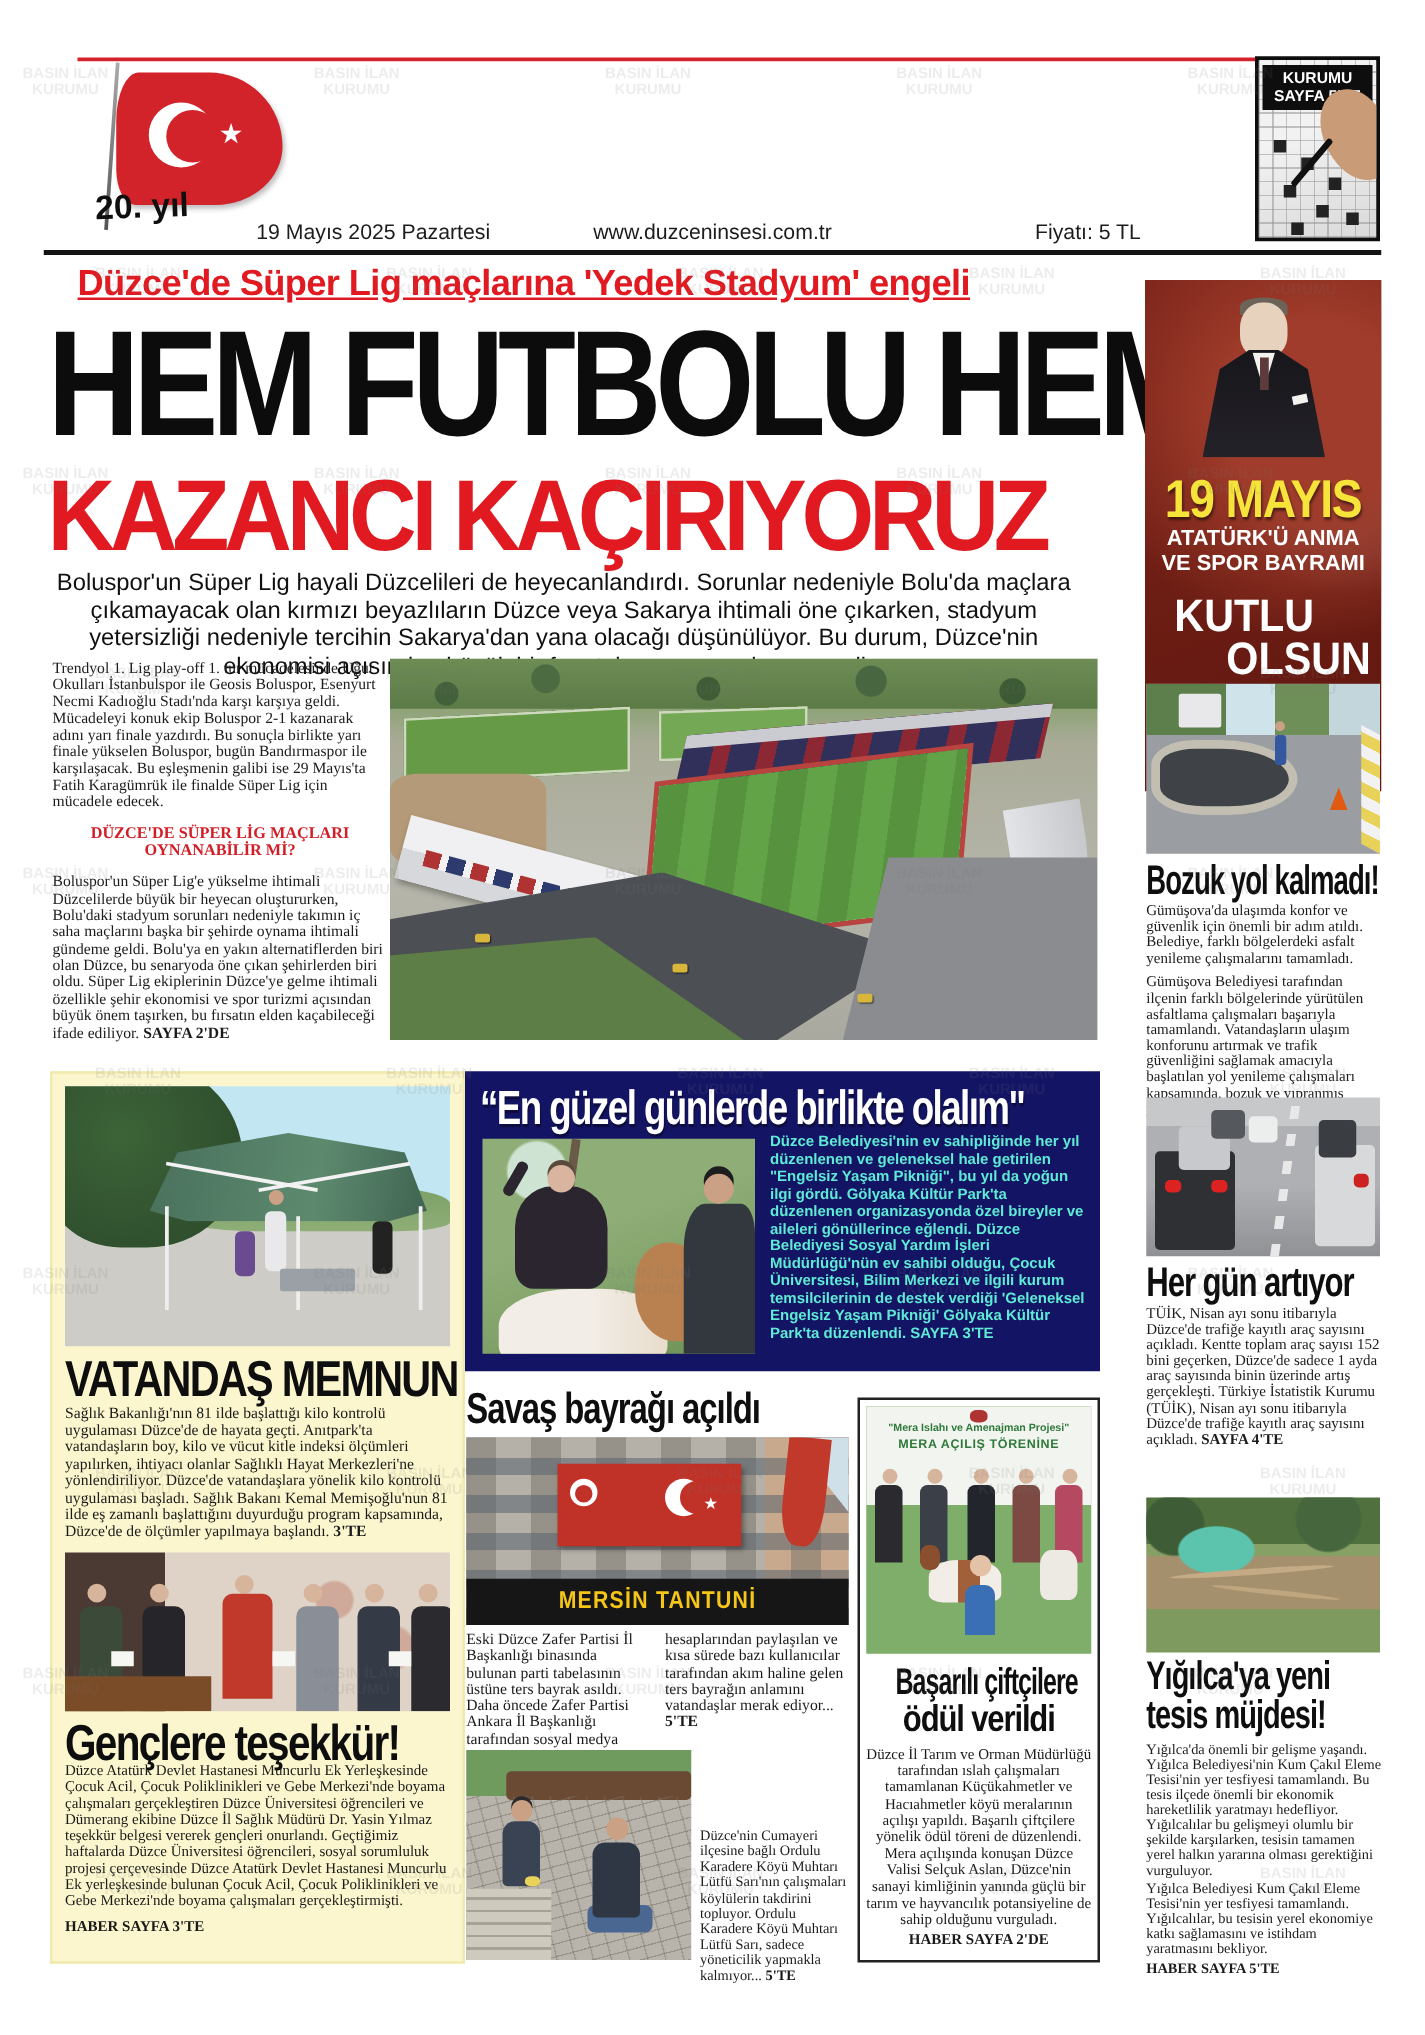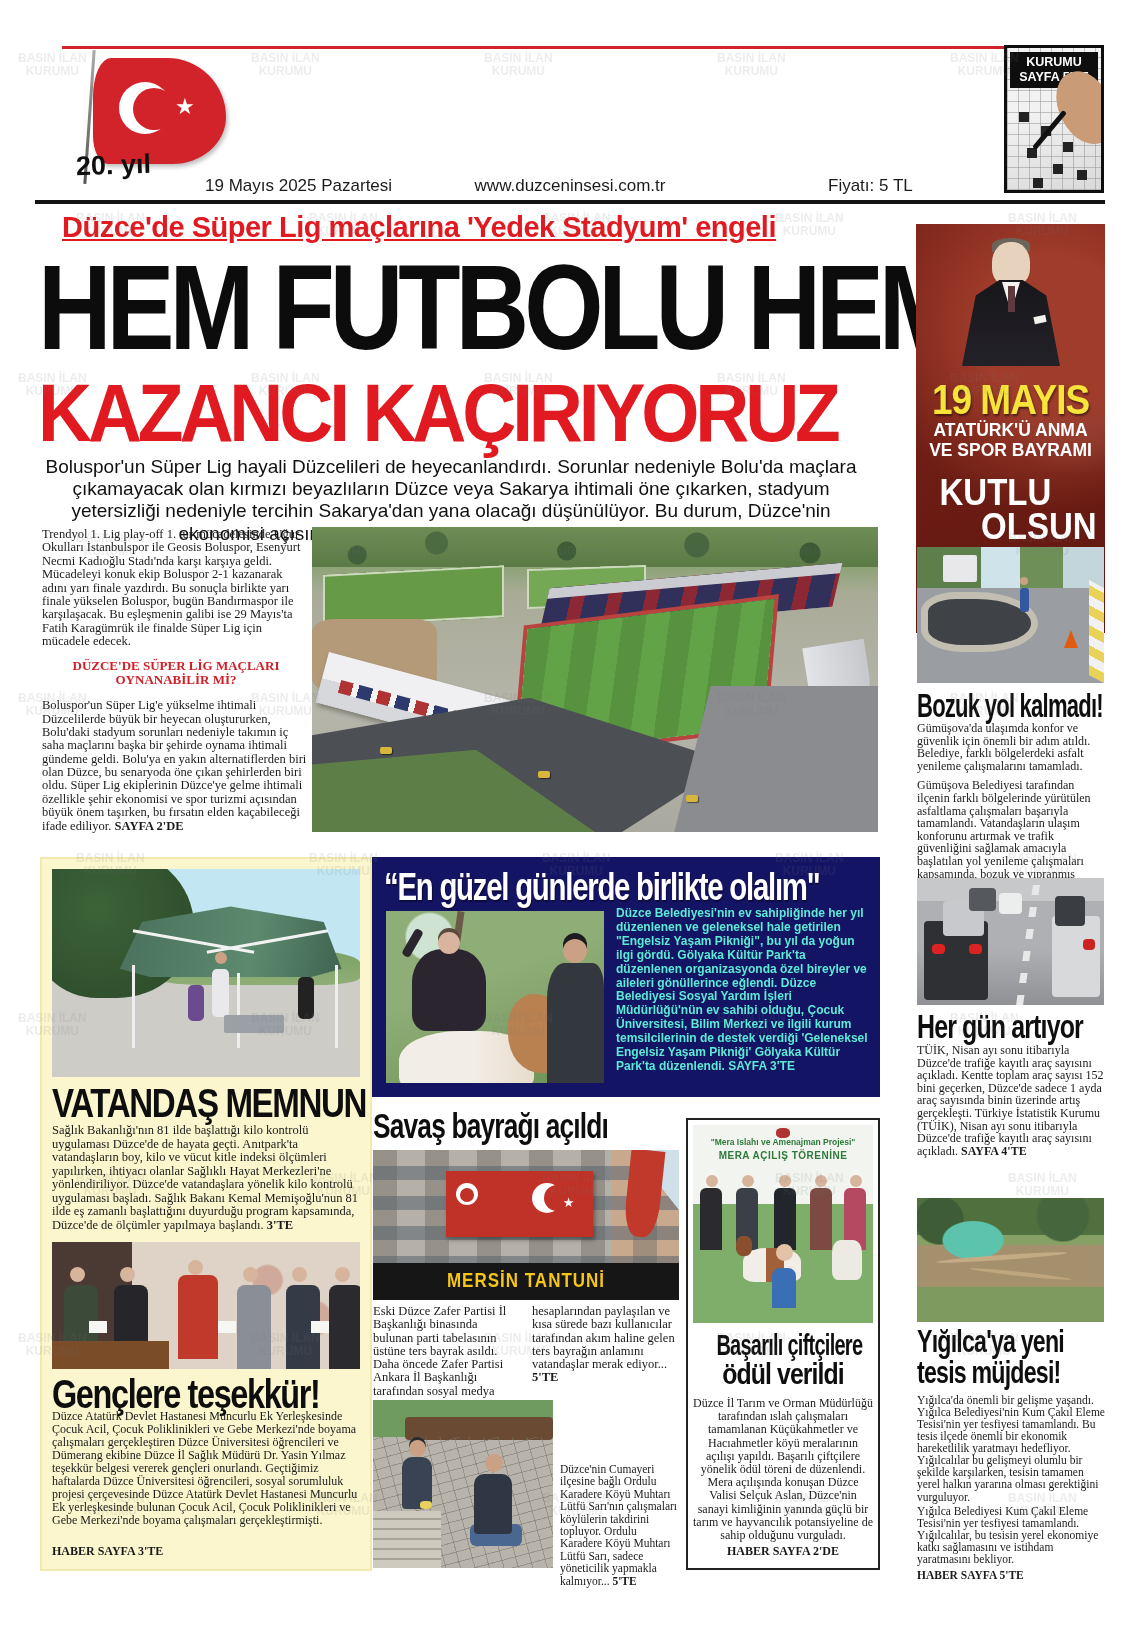--- a/index.html
+++ b/index.html
@@ -150,21 +150,21 @@
   .group-photo{left:52px;top:1242px;width:308px;height:127px;overflow:hidden;
       background:radial-gradient(circle at 70% 30%,rgba(180,90,70,.35) 0 6%,transparent 7%),
                  radial-gradient(circle at 85% 60%,rgba(180,90,70,.35) 0 6%,transparent 7%),
                  linear-gradient(90deg,#4a3a33 0 26%,#ded3c6 26%);}
   .gp-fig{position:absolute;top:34%;width:34px;height:84px;border-radius:8px 8px 0 0;}
   .gp-head{position:absolute;top:20%;width:15px;height:15px;border-radius:50%;background:#d7b49c;}
   .gp-paper{position:absolute;top:62%;width:18px;height:12px;background:#f6f6f2;}
   .gp-desk{left:0;bottom:0;width:38%;height:22%;background:#7a4c28;}
   .h-thanks{top:1371px;font-size:36px;letter-spacing:-1.5px;transform:scale(0.9,1.12);transform-origin:0 0;white-space:nowrap;}
   .t-thanks{left:52px;top:1410px;width:308px;font-size:12px;line-height:1.08;}
-  .t-thanks .ref{display:block;margin-top:18px;}
+  .t-thanks .ref{display:block;margin-top:8px;}
 
   
   .navy-panel{left:372px;top:857px;width:508px;height:240px;background:#141465;overflow:hidden;}
   .h-picnic{left:12px;top:8px;color:#fff;font-size:35px;letter-spacing:-1.5px;transform:scale(0.84,1.1);
       text-shadow:1px 2px 1px rgba(0,0,0,.4);}
   .pony-photo{left:14px;top:54px;width:218px;height:172px;overflow:hidden;
       background:radial-gradient(circle at 20% 15%,#cfe3d2 0 10%,transparent 11%),
                  linear-gradient(160deg,#8fae77 0 40%,#6d9157 100%);}
   .pp-trunk{left:30%;top:0;width:7px;height:55%;background:#6a5a48;transform:rotate(8deg);}
   .pp-pony{left:6%;bottom:-8%;width:62%;height:38%;background:linear-gradient(90deg,#f2ede6 0 55%,#e8dccb);border-radius:45% 40% 30% 30%;}

